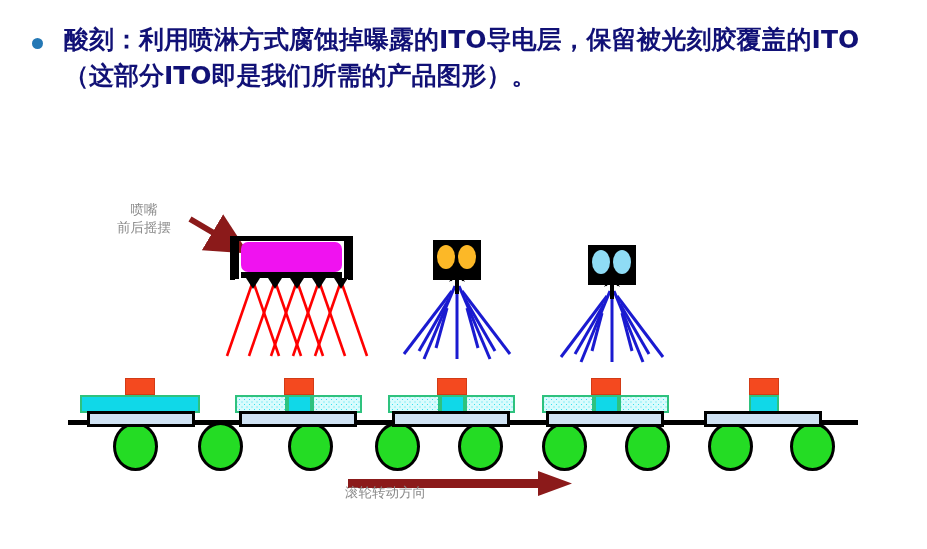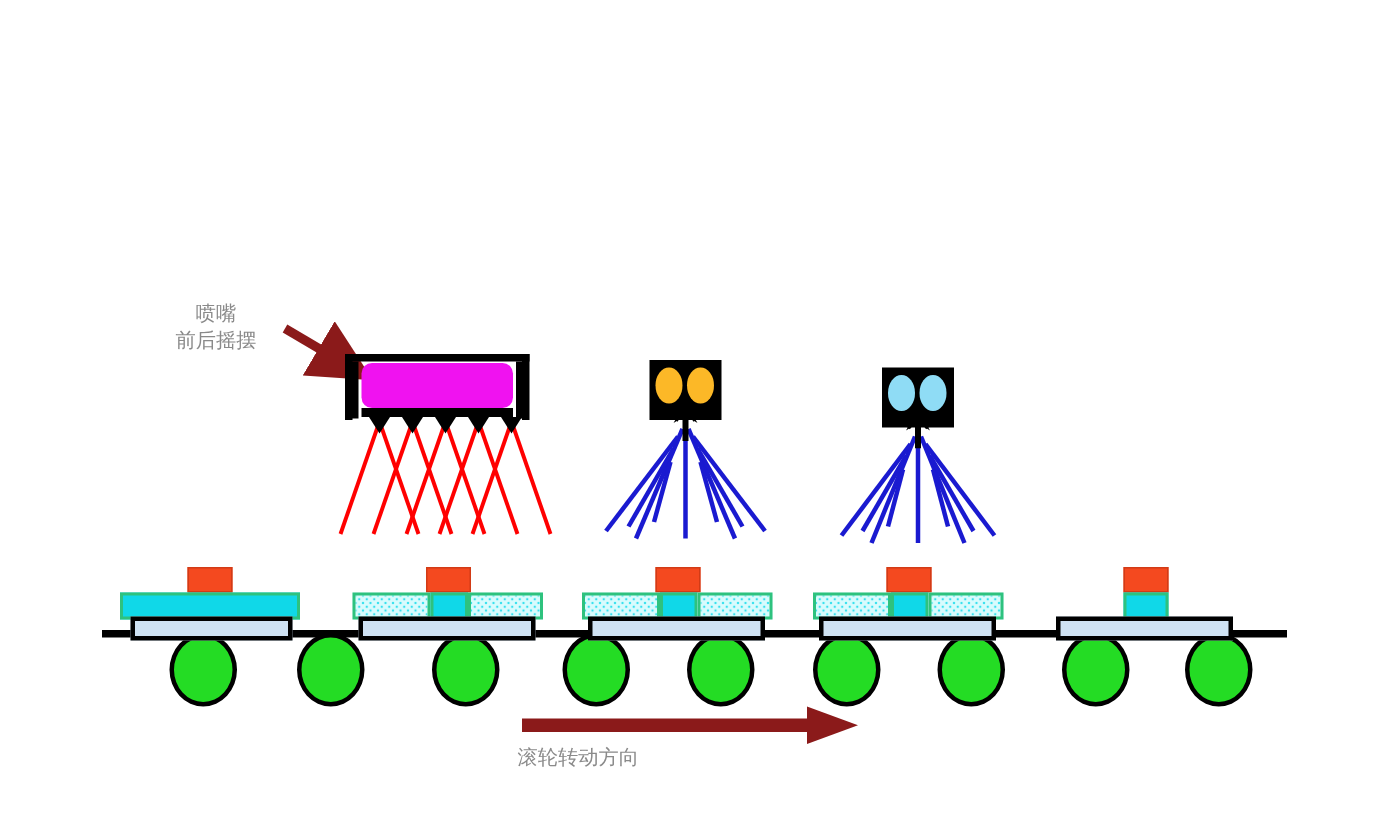--- a/index.html
+++ b/index.html
@@ -98,20 +98,24 @@
     font-family:"DejaVu Sans","Liberation Sans",sans-serif;
   }
 </style>
 </head>
 <body>
 
 <div id="slide">
 
   <div class="bullets">
 
+    <div class="bullet-row">
+      <div class="bullet-dot"></div>
+      <div class="bullet-text">酸刻：利用喷淋方式腐蚀掉曝露的ITO导电层，保留被光刻胶覆盖的ITO（这部分ITO即是我们所需的产品图形）。</div>
+    </div>
 
 
   </div>
 
   <div class="diagram">
 
     <div class="nz-label" style="left:117px;top:4px;">
       <span>喷嘴</span><br>
       <span>前后摇摆</span>
     </div>
@@ -244,16 +248,16 @@
       <div class="ito-etch" style="left:77px;top:17px;width:50px;height:18px;"></div>
       <div class="glass" style="left:4px;top:33px;width:118px;height:16px;"></div>
     </div>
 
     <div class="panel" style="left:700px;top:182px;width:127px;height:44px;">
       <div class="pr" style="left:49px;top:0px;width:30px;height:17px;"></div>
       <div class="ito-solid" style="left:49px;top:17px;width:30px;height:18px;"></div>
       <div class="glass" style="left:4px;top:33px;width:118px;height:16px;"></div>
     </div>
 
-    <div class="dir-label" style="left:345px;top:300px;">滚轮转动方向</div>
+    <div class="dir-label" style="left:345px;top:288px;">滚轮转动方向</div>
 
   </div>
 </div>
 
 </body></html>

